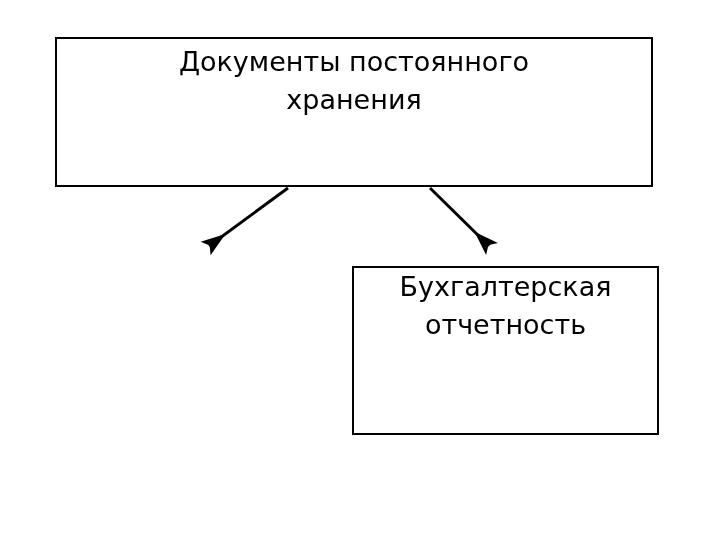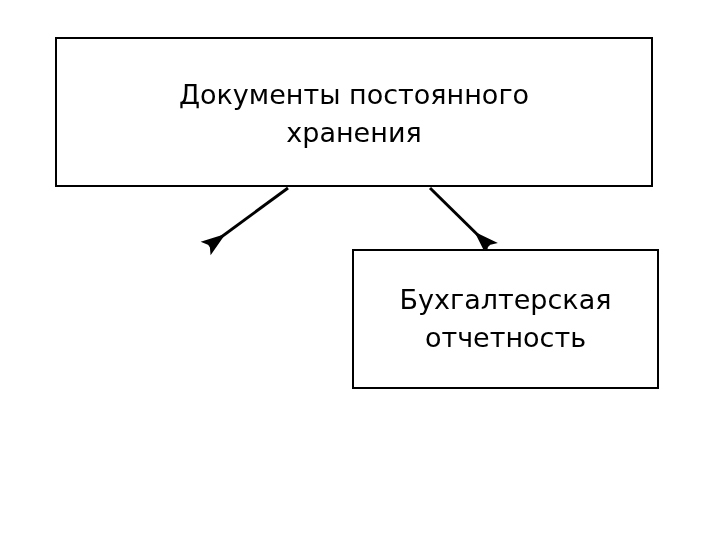--- a/index.html
+++ b/index.html
@@ -14,21 +14,20 @@
     background: #ffffff;
     overflow: hidden;
     font-family: "DejaVu Sans", "Liberation Sans", sans-serif;
   }
   .node-box {
     position: absolute;
     box-sizing: border-box;
     background: #ffffff;
     border: 2px solid #000000;
     display: flex;
-    align-items: center;
     justify-content: center;
   }
   .node-label {
     color: #000000;
     font-size: 27px;
     line-height: 1.42;
     text-align: center;
     white-space: pre-line;
     letter-spacing: 0px;
     padding: 0 10px;
@@ -43,23 +42,23 @@
     padding-top: 4px;
   }
   #box-left {
     left: 26px;
     top: 249px;
     width: 299px;
     height: 133px;
   }
   #box-right {
     left: 352px;
-    top: 249px;
+    top: 266px;
     width: 307px;
-    height: 140px;
+    height: 169px;
   }
   #arrows {
     position: absolute;
     left: 0;
     top: 0;
     width: 720px;
     height: 540px;
     pointer-events: none;
   }
 </style>

